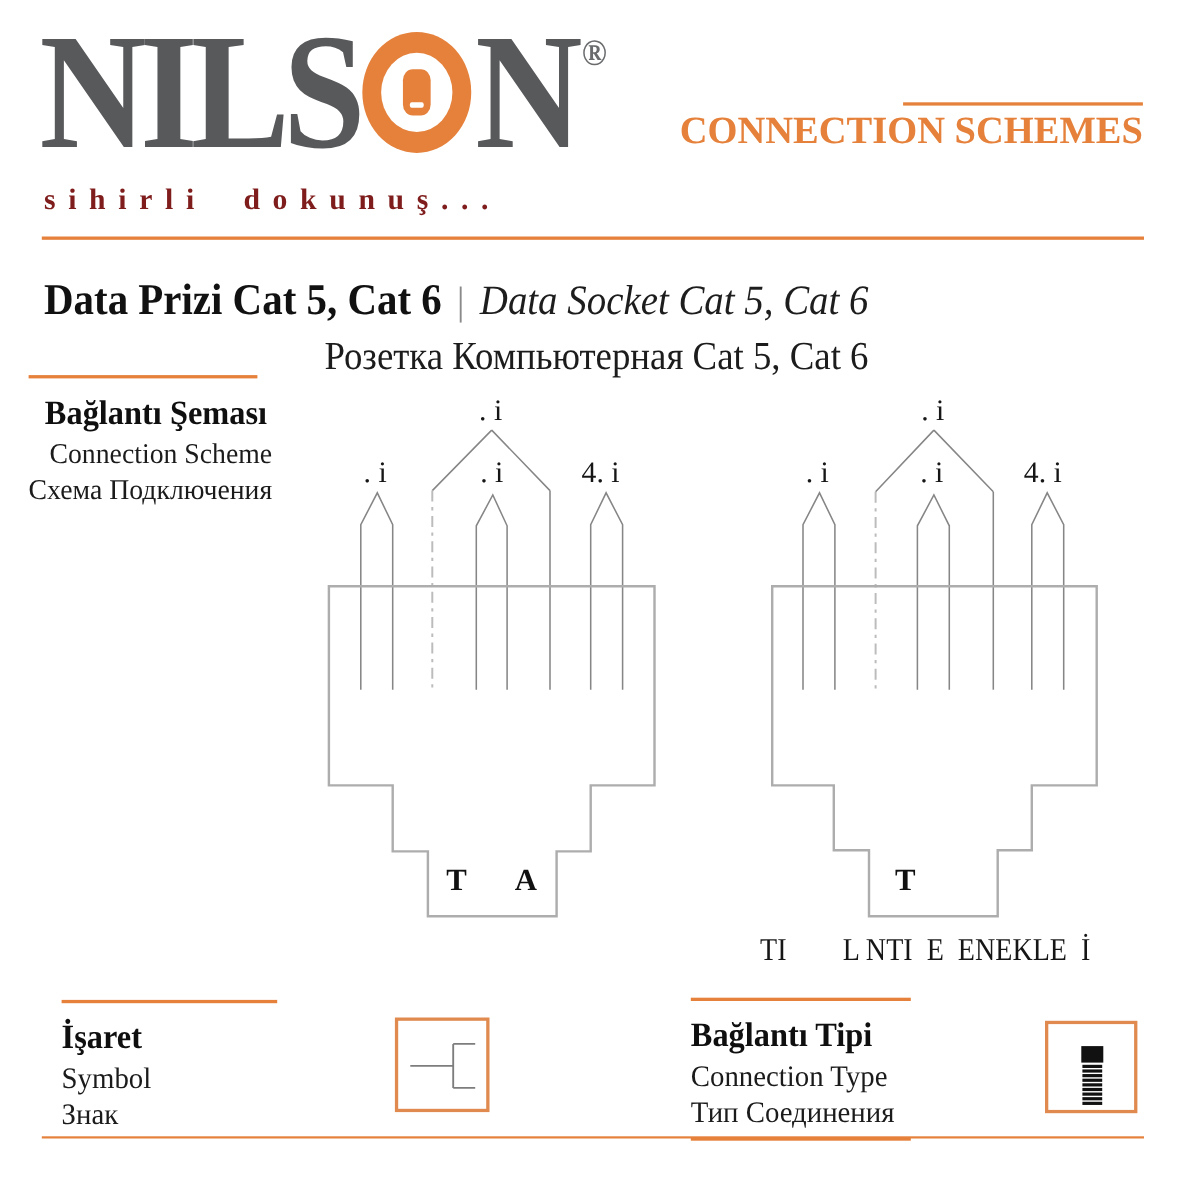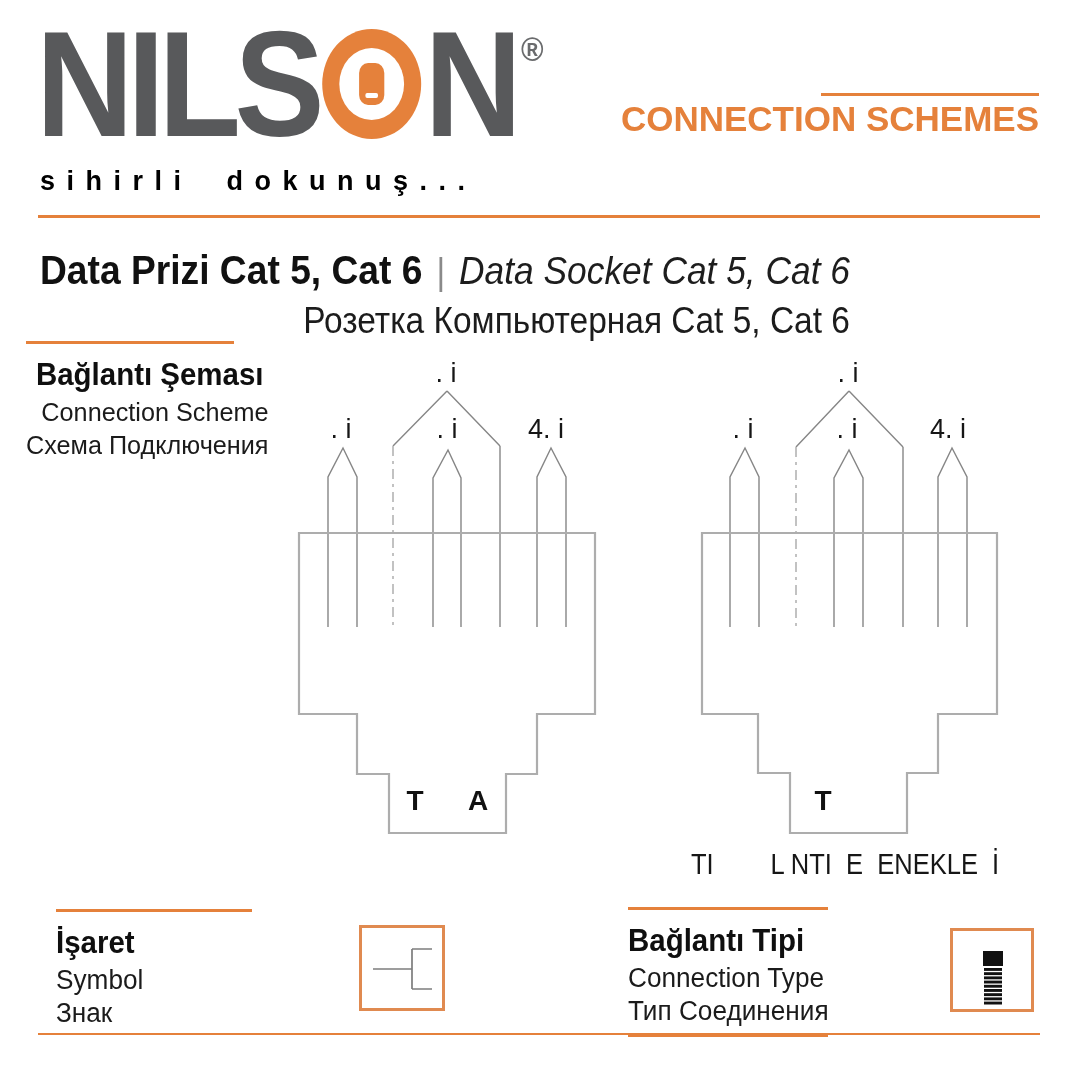--- a/index.html
+++ b/index.html
@@ -1,37 +1,37 @@
 <!DOCTYPE html>
 <html><head>
 <meta charset="utf-8">
 <style>
   html,body{margin:0;padding:0;background:#ffffff;}
   #page{
     position:relative; width:1081px; height:1080px; background:#ffffff;
-    font-family:Liberation Sans, sans-serif; overflow:hidden; color:#161616;
+    font-family:Liberation Serif, serif; overflow:hidden; color:#161616;
   }
   
   .logo-row{
     position:absolute; left:36px; top:28px; display:flex; align-items:center;
     font-weight:bold; font-size:150px; line-height:112px; letter-spacing:-7px;
     color:#58595B; transform:scaleX(0.90); transform-origin:left top;
   }
   .logo-o{ width:110px; height:110px; border-radius:50%; background:#E5813B;
     display:flex; align-items:center; justify-content:center; margin:0 4px; flex:none;}
   .logo-o-ring{ width:72px; height:72px; border-radius:50%; background:#ffffff;
     display:flex; align-items:center; justify-content:center;}
   .logo-o-pill{ width:28px; height:42px; background:#E5813B; border-radius:10px; position:relative;}
   .logo-o-notch{ position:absolute; bottom:7px; left:50%; transform:translateX(-50%);
     width:14px; height:5px; background:#ffffff; border-radius:2px;}
   .logo-reg{ font-size:34px; font-weight:bold; letter-spacing:0; align-self:flex-start;
     margin:4px 0 0 6px; color:#6a6b6d; line-height:34px;}
   .tagline{
     position:absolute; left:40px; top:166px; font-size:27px; font-weight:bold;
-    letter-spacing:11.5px; word-spacing:15px; color:#000000;
+    letter-spacing:11.5px; word-spacing:15px; color:#7f1d1d;
   }
   
   .hdr{ position:absolute; top:88px; right:42px; text-align:right; color:#E5813B;}
   .hdr-tr{ font-size:43px; font-weight:bold; line-height:46px; letter-spacing:-1px;}
   .hdr-line{ height:3px; width:218px; background:#E5813B; margin:5px 0 7px auto;}
   .hdr-en{ font-size:35px; font-weight:bold; line-height:31px;}
   .hdr-ru{ font-size:28px; line-height:30px; margin-top:5px;}
   .divider{ position:absolute; left:38px; top:215px; width:1002px; height:3px; background:#E5813B;}
   .bottom-rule{ position:absolute; left:38px; top:1033px; width:1002px; height:2px; background:#E5813B;}
   

